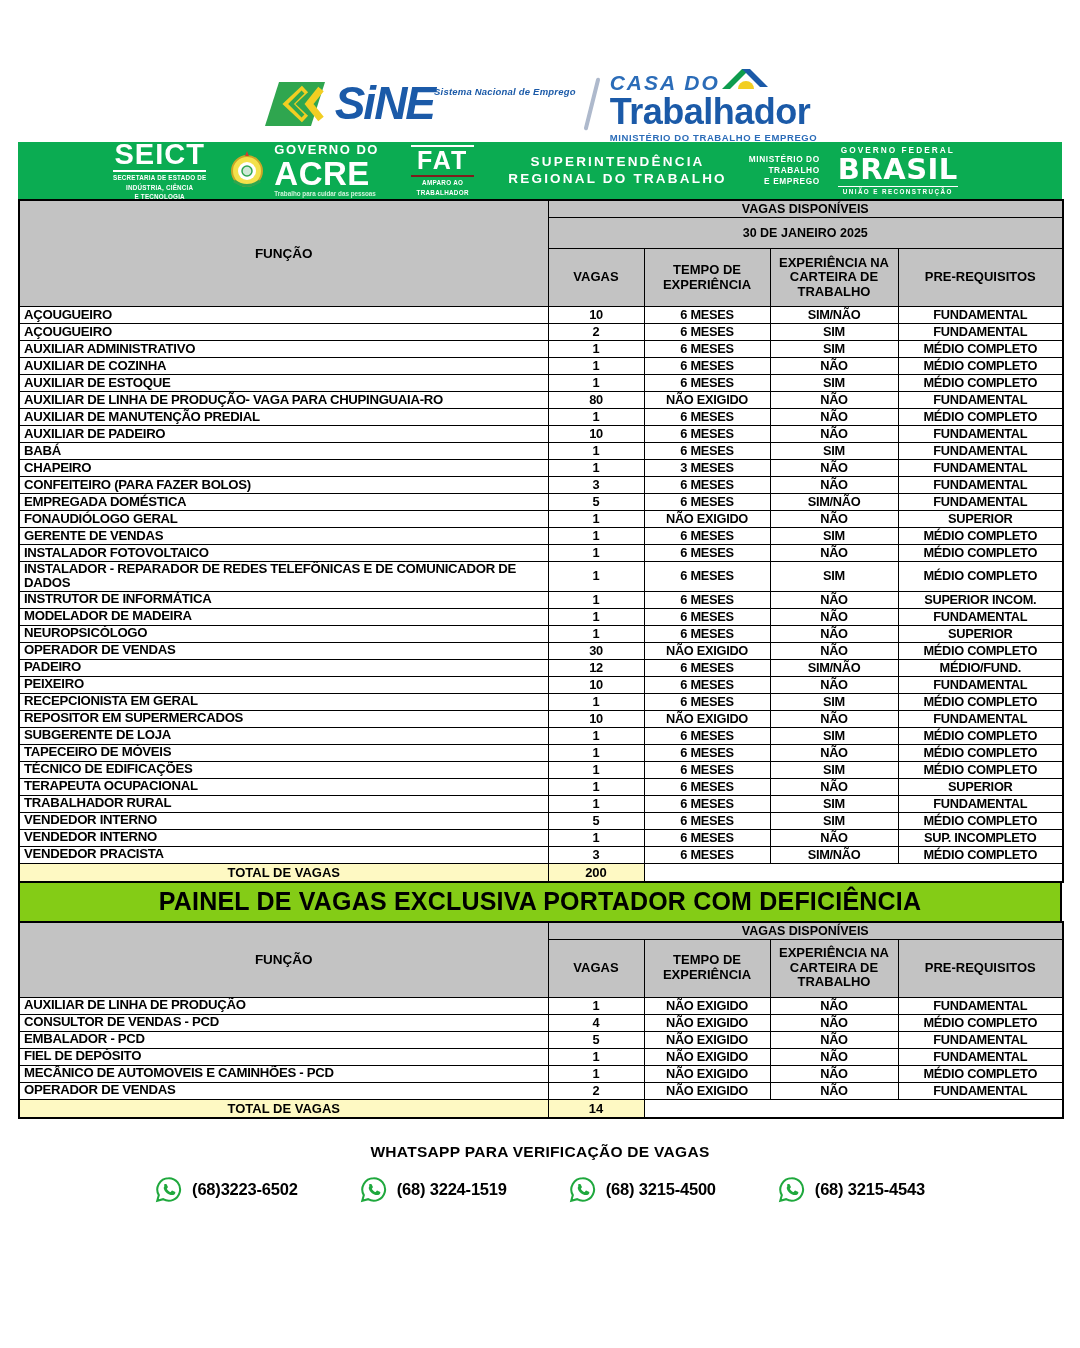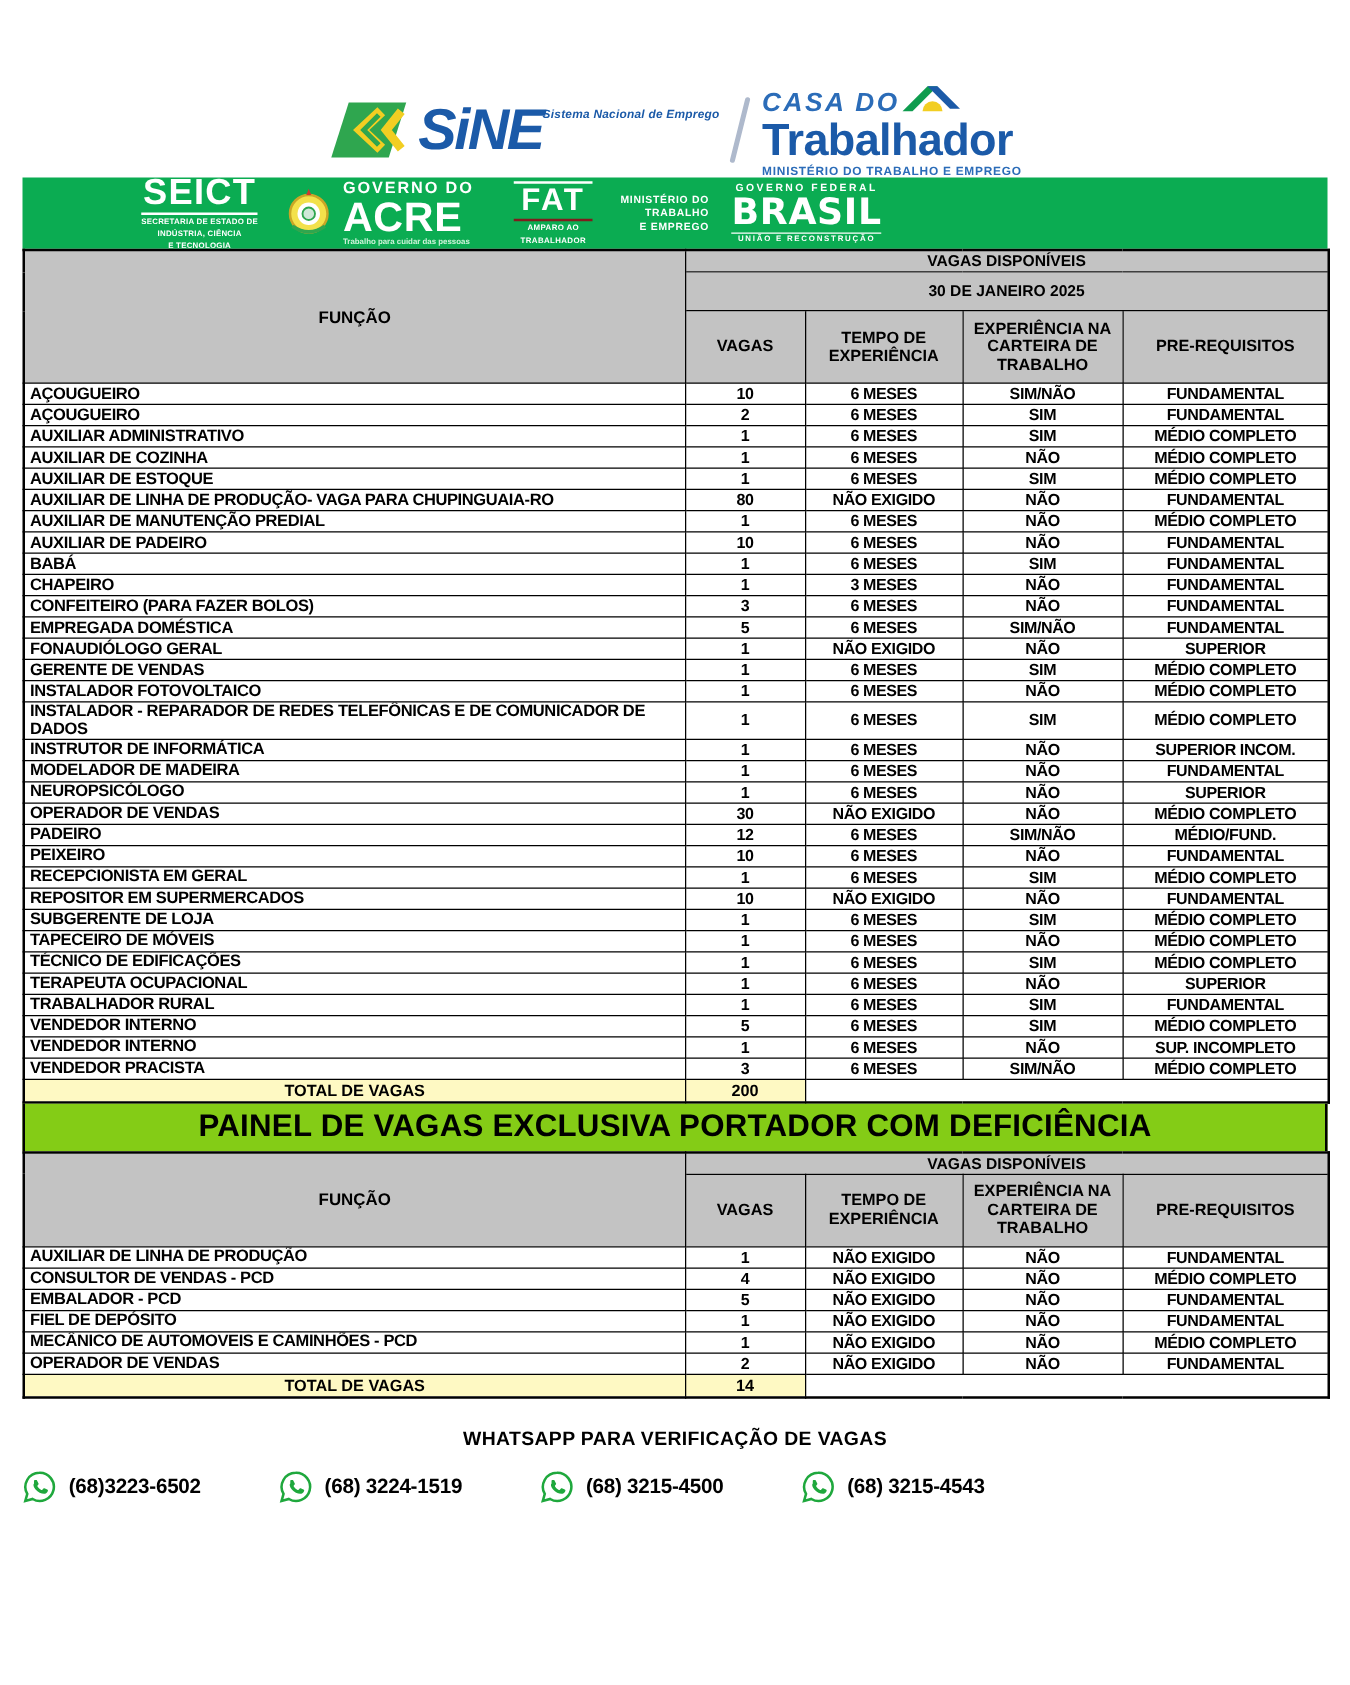--- a/index.html
+++ b/index.html
@@ -59,21 +59,21 @@
   .th-col{height:58px;font-size:13px;line-height:1.12;padding:0 2px;}
   .th-funcao{font-size:13.5px;}
   tbody td{height:17px;font-size:13.2px;letter-spacing:-0.3px;line-height:1.08;padding:0 4px;}
   td.func{text-align:left;}
   td.ctr{text-align:center;font-size:12.8px;}
   .total-row td{background:#fef9c3;height:17px;font-size:13px;text-align:center;}
   .total-row td.total-blank{background:#fff;}
 
   
   .footer-title{text-align:center;font-size:15.5px;margin-top:24px;letter-spacing:0.3px;}
-  .phones{display:flex;justify-content:flex-start;align-items:center;gap:62px;margin-top:15px;}
+  .phones{display:flex;justify-content:center;align-items:center;gap:62px;margin-top:15px;}
   .phone{display:flex;align-items:center;gap:10px;font-size:16.5px;letter-spacing:-0.2px;}
 </style>
 </head>
 <body>
 
 <div class="page">
 
   <div class="logos-top">
     <div class="sine-block">
       <svg width="64" height="48" viewBox="0 0 64 48">
@@ -121,20 +121,24 @@
     <div class="acre">
       <div class="acre-top">GOVERNO DO</div>
       <div class="acre-name">ACRE</div>
       <div class="acre-tag">Trabalho para cuidar das pessoas</div>
     </div>
     <div class="fat">
       <div class="fat-name">FAT</div>
       <div class="fat-sub">AMPARO AO</div>
       <div class="fat-sub">TRABALHADOR</div>
     </div>
+    <div class="srt">
+      <div class="srt-l1">SUPERINTENDÊNCIA</div>
+      <div class="srt-l2">REGIONAL DO TRABALHO</div>
+    </div>
     <div class="mte">
       <div>MINISTÉRIO DO</div>
       <div>TRABALHO</div>
       <div>E EMPREGO</div>
     </div>
     <div class="brasil">
       <div class="brasil-top">GOVERNO FEDERAL</div>
       <div class="brasil-name">BRASIL</div>
       <div class="brasil-sub">UNIÃO E RECONSTRUÇÃO</div>
     </div>

